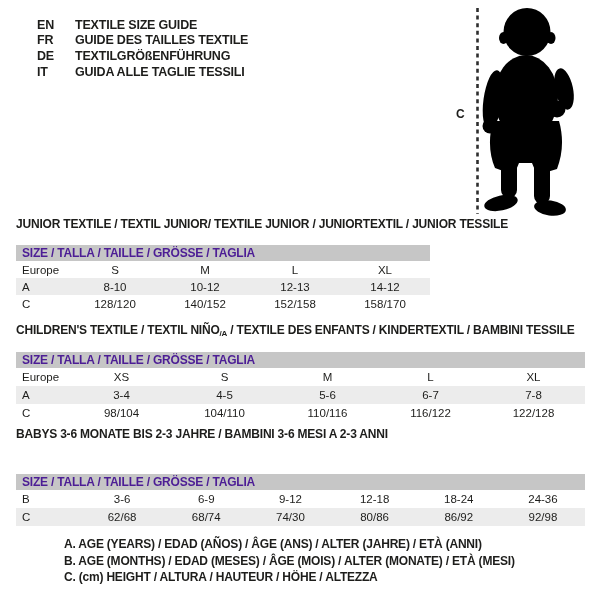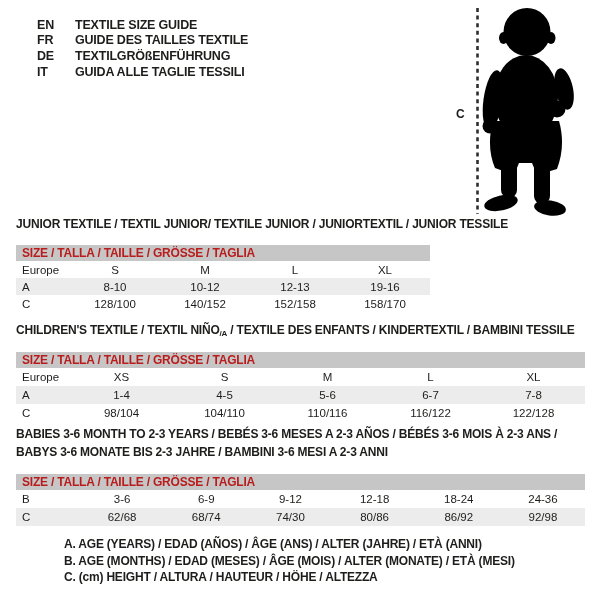--- a/index.html
+++ b/index.html
@@ -13,21 +13,21 @@
   .lang-code{width:38px;flex:none;padding-left:18px;}
   
   .figure-label{position:absolute;left:456px;top:107px;font-weight:700;font-size:12px;}
   .figure-svg{position:absolute;left:468px;top:5px;width:115px;height:212px;}
   
   .t-title{position:absolute;left:16px;font-weight:700;font-size:12px;letter-spacing:-0.2px;white-space:nowrap;}
   .t-title .sub{font-size:8px;vertical-align:-2px;}
   .t-title.two-line{line-height:18px;}
   .stable{position:absolute;left:16px;}
   .t-bar{height:16px;background:#c6c6c6;display:flex;align-items:center;padding-left:6px;
-         font-weight:700;font-size:12px;letter-spacing:-0.2px;box-sizing:border-box;color:#b91c1c;}
+         font-weight:700;font-size:12px;letter-spacing:-0.2px;box-sizing:border-box;color:#4c1d95;}
   .t-row{display:flex;align-items:center;font-size:11.5px;font-weight:400;}
   .t-row.h17{height:17px;} .t-row.h18{height:18px;}
   .t-row.shaded{background:#ececec;}
   .t-label{width:54px;flex:none;padding-left:6px;box-sizing:border-box;}
   .t-label.w64{width:64px;}
   .t-cell{flex:1;text-align:center;}
   #t1{top:245px;width:414px;} #t1-title{top:217px;}
   #t2{top:352px;width:569px;} #t2-title{top:323px;}
   #t3{top:474px;width:569px;} #t3-title{top:425px;}
   
@@ -86,62 +86,61 @@
       <span class="t-cell">S</span>
       <span class="t-cell">M</span>
       <span class="t-cell">L</span>
       <span class="t-cell">XL</span>
     </div>
     <div class="t-row h17 shaded">
       <span class="t-label">A</span>
       <span class="t-cell">8-10</span>
       <span class="t-cell">10-12</span>
       <span class="t-cell">12-13</span>
-      <span class="t-cell">19-16</span>
+      <span class="t-cell">14-12</span>
     </div>
     <div class="t-row h17">
       <span class="t-label">C</span>
-      <span class="t-cell">128/100</span>
+      <span class="t-cell">128/120</span>
       <span class="t-cell">140/152</span>
       <span class="t-cell">152/158</span>
       <span class="t-cell">158/170</span>
     </div>
   </div>
 
   <div class="t-title" id="t2-title"><span>CHILDREN'S TEXTILE / TEXTIL NIÑO</span><span class="sub">/A</span><span> / TEXTILE DES ENFANTS / KINDERTEXTIL / BAMBINI TESSILE</span></div>
   <div class="stable" id="t2">
     <div class="t-bar">SIZE / TALLA / TAILLE / GRÖSSE / TAGLIA</div>
     <div class="t-row h18">
       <span class="t-label">Europe</span>
       <span class="t-cell">XS</span>
       <span class="t-cell">S</span>
       <span class="t-cell">M</span>
       <span class="t-cell">L</span>
       <span class="t-cell">XL</span>
     </div>
     <div class="t-row h18 shaded">
       <span class="t-label">A</span>
-      <span class="t-cell">1-4</span>
+      <span class="t-cell">3-4</span>
       <span class="t-cell">4-5</span>
       <span class="t-cell">5-6</span>
       <span class="t-cell">6-7</span>
       <span class="t-cell">7-8</span>
     </div>
     <div class="t-row h18">
       <span class="t-label">C</span>
       <span class="t-cell">98/104</span>
       <span class="t-cell">104/110</span>
       <span class="t-cell">110/116</span>
       <span class="t-cell">116/122</span>
       <span class="t-cell">122/128</span>
     </div>
   </div>
 
   <div class="t-title two-line" id="t3-title">
-    <div>BABIES 3-6 MONTH TO 2-3 YEARS / BEBÉS 3-6 MESES A 2-3 AÑOS / BÉBÉS 3-6 MOIS À 2-3 ANS /</div>
     <div>BABYS 3-6 MONATE BIS 2-3 JAHRE / BAMBINI 3-6 MESI A 2-3 ANNI</div>
   </div>
   <div class="stable" id="t3">
     <div class="t-bar">SIZE / TALLA / TAILLE / GRÖSSE / TAGLIA</div>
     <div class="t-row h18">
       <span class="t-label w64">B</span>
       <span class="t-cell">3-6</span>
       <span class="t-cell">6-9</span>
       <span class="t-cell">9-12</span>
       <span class="t-cell">12-18</span>

